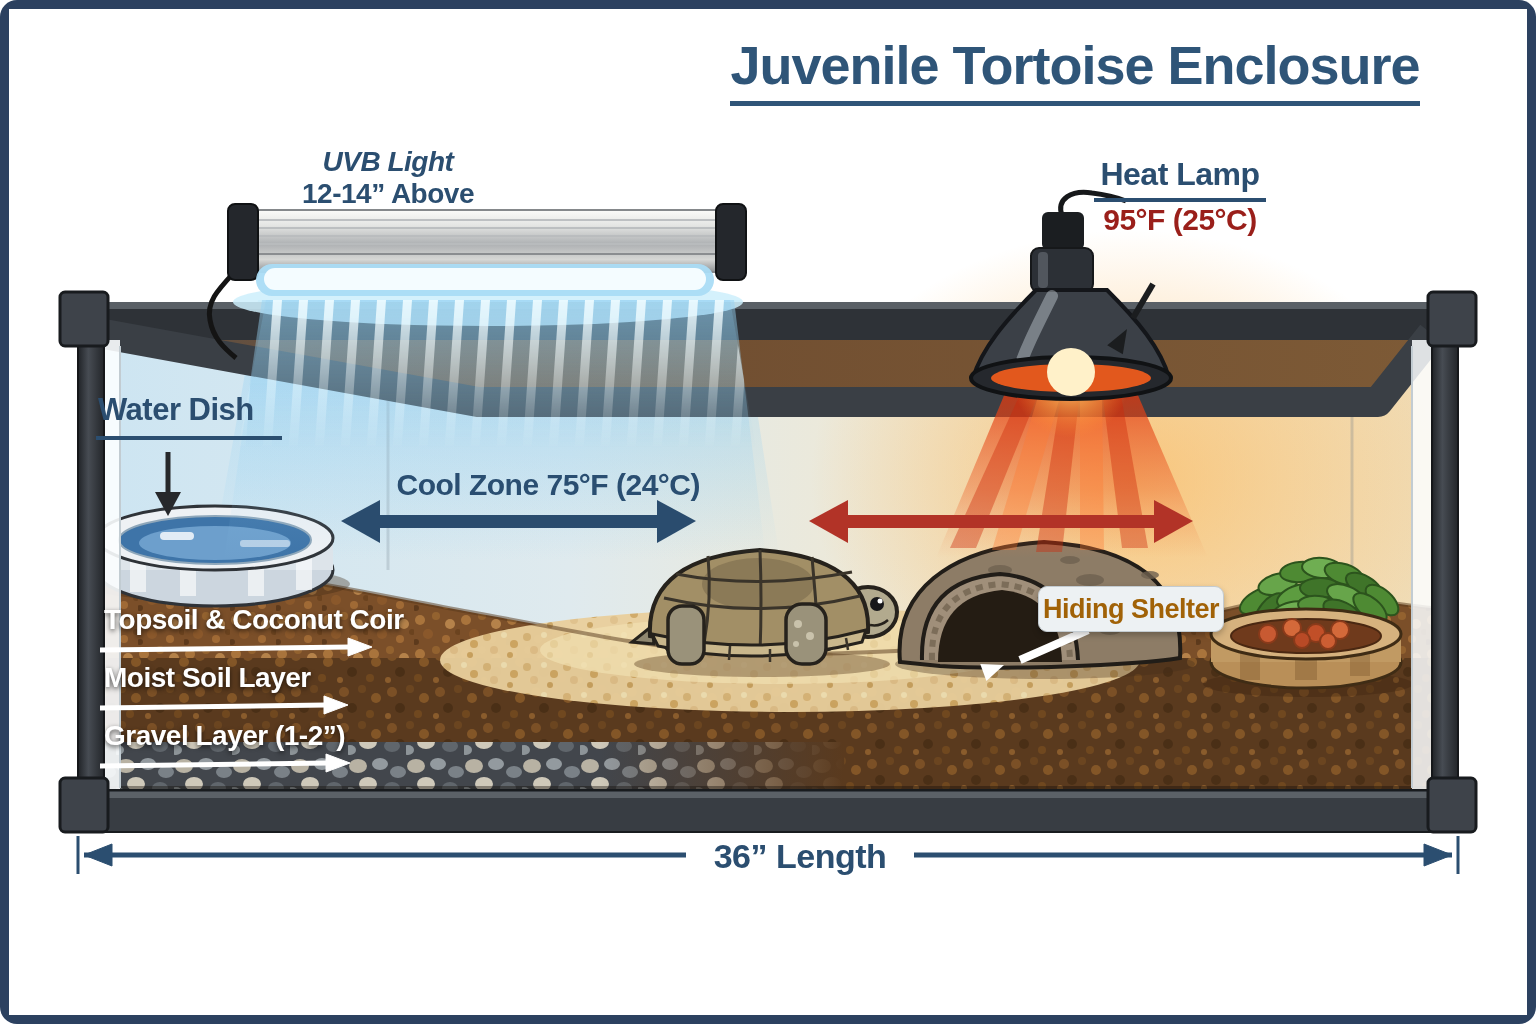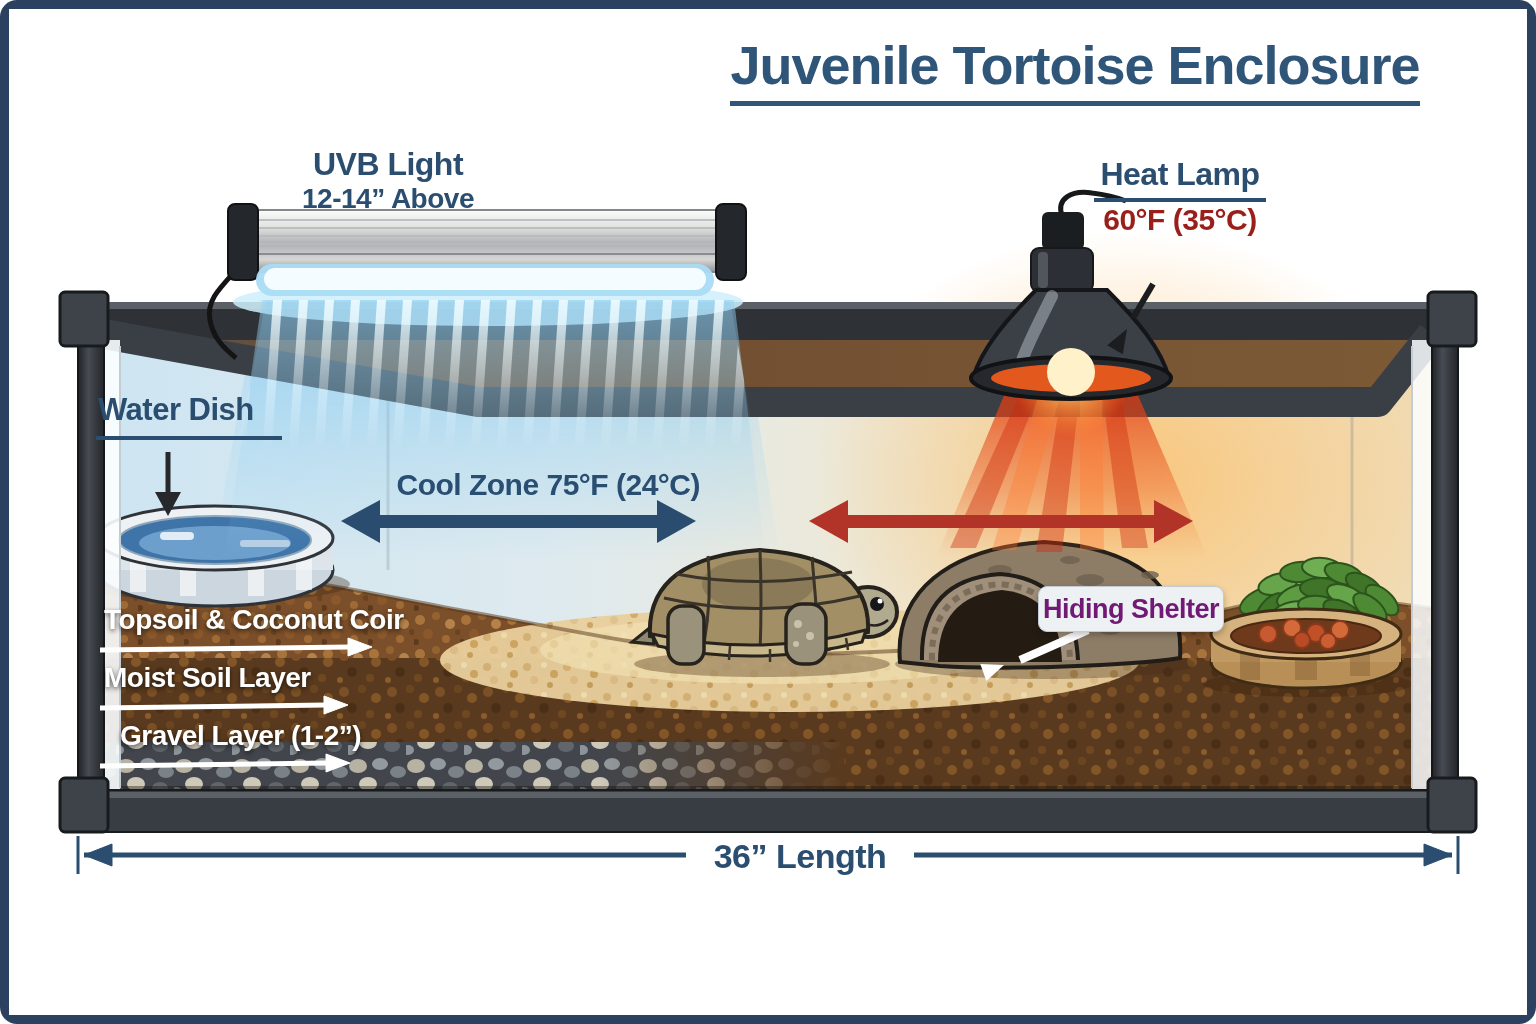--- a/index.html
+++ b/index.html
@@ -4,37 +4,37 @@
 <style>
   html,body{margin:0;padding:0;background:#fff;}
   .canvas{position:relative;width:1536px;height:1024px;background:#ffffff;overflow:hidden;
           font-family:"Liberation Sans",sans-serif;border-radius:17px;}
   .frame-border{position:absolute;inset:0;border:9px solid #2c4160;z-index:40;pointer-events:none;}
   .scene{position:absolute;left:0;top:0;z-index:1;}
   .lbl{position:absolute;z-index:20;font-weight:bold;color:#2b4e70;letter-spacing:-.5px;}
   .title{left:720px;top:34px;width:710px;text-align:center;font-size:54px;color:#2f5578;letter-spacing:-1px;}
   .title span{display:inline-block;border-bottom:5px solid #2f5578;padding-bottom:7px;line-height:1.05;}
   .uvb-block{left:238px;top:146px;width:300px;text-align:center;}
-  .uvb-block .l1{font-size:32px;}
+  .uvb-block .l1{font-size:28px;font-style:italic;}
   .uvb-block .l2{font-size:28px;margin-top:0;}
   .heat-block{left:1055px;top:156px;width:250px;text-align:center;}
   .heat-block .l1{font-size:32px;display:inline-block;border-bottom:4px solid #2b4e70;padding:0 6px 5px;}
   .heat-block .l2{font-size:28px;margin-top:5px;}
   .heat-block .l3{font-size:30px;color:#9a1f1a;margin-top:1px;}
   .water-block{left:96px;top:392px;}
   .water-block span{display:inline-block;font-size:31px;border-bottom:4px solid #2b4e70;padding:0 28px 8px 2px;}
   .zone-cool{left:340px;top:468px;width:360px;text-align:right;font-size:30px;color:#2a4e71;}
   .zone-warm{left:804px;top:468px;width:390px;text-align:center;font-size:30px;color:#ad2a1f;}
   .layer-lbl{color:#ffffff;font-size:28px;text-shadow:0 2px 5px rgba(0,0,0,.65);}
   .layer-1{left:104px;top:604px;}
   .layer-2{left:104px;top:662px;}
-  .layer-3{left:104px;top:720px;margin-left:16px;}
+  .layer-3{left:104px;top:720px;}
   .bubble{left:1038px;top:586px;width:184px;height:44px;background:#edf1f3;border:1px solid #c3cbd1;
           border-radius:9px;box-shadow:0 3px 6px rgba(0,0,0,.25);text-align:center;line-height:44px;
-          font-size:27px;color:#701a75;}
+          font-size:27px;color:#a16207;}
   .dim-lbl{left:688px;top:837px;width:224px;text-align:center;font-size:34px;color:#2b4e70;}
 </style>
 </head>
 <body>
 
 <div class="canvas">
   <div class="frame-border"></div>
 
   <svg class="scene" width="1536" height="1024" viewBox="0 0 1536 1024">
     <defs>
@@ -365,21 +365,21 @@
 
   <div class="lbl title"><span>Juvenile Tortoise Enclosure</span></div>
 
   <div class="lbl uvb-block">
     <div class="l1">UVB Light</div>
     <div class="l2">12-14” Above</div>
   </div>
 
   <div class="lbl heat-block">
     <div><span class="l1">Heat Lamp</span></div>
-    <div class="l3">60°F (35°C)</div>
+    <div class="l3">95°F (25°C)</div>
   </div>
 
   <div class="lbl water-block">
     <span>Water Dish</span>
   </div>
 
   <div class="lbl zone-cool">Cool Zone 75°F (24°C)</div>
 
   <div class="lbl layer-lbl layer-1">Topsoil &amp; Coconut Coir</div>
   <div class="lbl layer-lbl layer-2">Moist Soil Layer</div>

